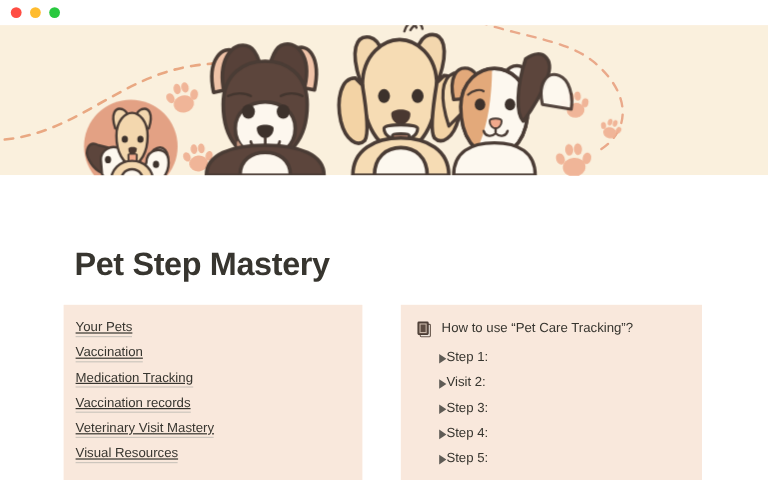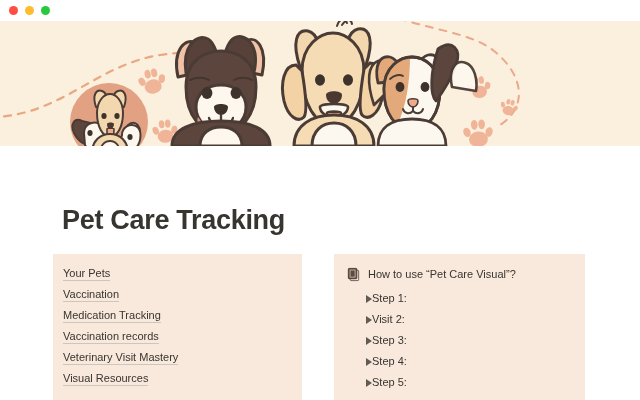--- a/index.html
+++ b/index.html
@@ -67,20 +67,21 @@
     font-size: 11px;
     color: #37352f;
     line-height: 13px;
     padding: 0 0 8px 0;
     cursor: pointer;
     display: block;
   }
   .link-item span {
     border-bottom: 1px solid #cdc6bd;
     padding-bottom: 1px;
+    text-decoration: underline;
   }
 
   .howto-header {
     display: flex; align-items: flex-start;
     gap: 7px;
     margin-bottom: 10px;
     padding-left: 2px;
   }
   .book-icon { width: 15px; height: 15px; flex: 0 0 15px; position: relative; top: 0px; }
   .howto-title { font-size: 11px; color: #37352f; line-height: 14px; }
@@ -221,21 +222,21 @@
             <path d="M92 132 C92 120, 100 113, 110 113 C120 113, 128 120, 128 132 Z" fill="#f3d7ae" stroke="#4a3c35" stroke-width="2"></path>
             <path d="M100 133 C100 125, 104 120, 110 120 C116 120, 120 125, 120 133 Z" fill="#fdf8ef" stroke="#4a3c35" stroke-width="2"></path>
           </g>
         </g>
       </g>
     </svg>
   </div>
 
   <div class="page-body">
 
-    <h1 class="page-title">Pet Care Tracking</h1>
+    <h1 class="page-title">Pet Step Mastery</h1>
 
     <div class="columns">
 
       <div class="panel left">
         <ul class="link-list">
           <li class="link-item"><span>Your Pets</span></li>
           <li class="link-item"><span>Vaccination</span></li>
           <li class="link-item"><span>Medication Tracking</span></li>
           <li class="link-item"><span>Vaccination records</span></li>
           <li class="link-item"><span>Veterinary Visit Mastery</span></li>
@@ -245,21 +246,21 @@
 
       <div class="panel spacer"></div>
 
       <div class="panel right">
         <div class="howto-header">
           <svg class="book-icon" viewBox="0 0 16 16">
             <rect x="4.5" y="3.5" width="9" height="11" rx="0.8" fill="#efe6dc" stroke="#6b5a50" stroke-width="1"></rect>
             <rect x="2.5" y="1.5" width="9" height="11" rx="0.8" fill="#5d4b41" stroke="#4a3c35" stroke-width="1"></rect>
             <rect x="4.3" y="3.2" width="5.4" height="7.6" fill="none" stroke="#cdbcae" stroke-width="0.9"></rect>
           </svg>
-          <div class="howto-title">How to use “Pet Care Visual”?</div>
+          <div class="howto-title">How to use “Pet Care Tracking”?</div>
         </div>
         <ul class="steps">
           <li class="step-row">
             <span class="toggle-tri"></span>
             <span class="step-label">Step 1:</span>
           </li>
           <li class="step-row">
             <span class="toggle-tri"></span>
             <span class="step-label">Visit 2:</span>
           </li>

